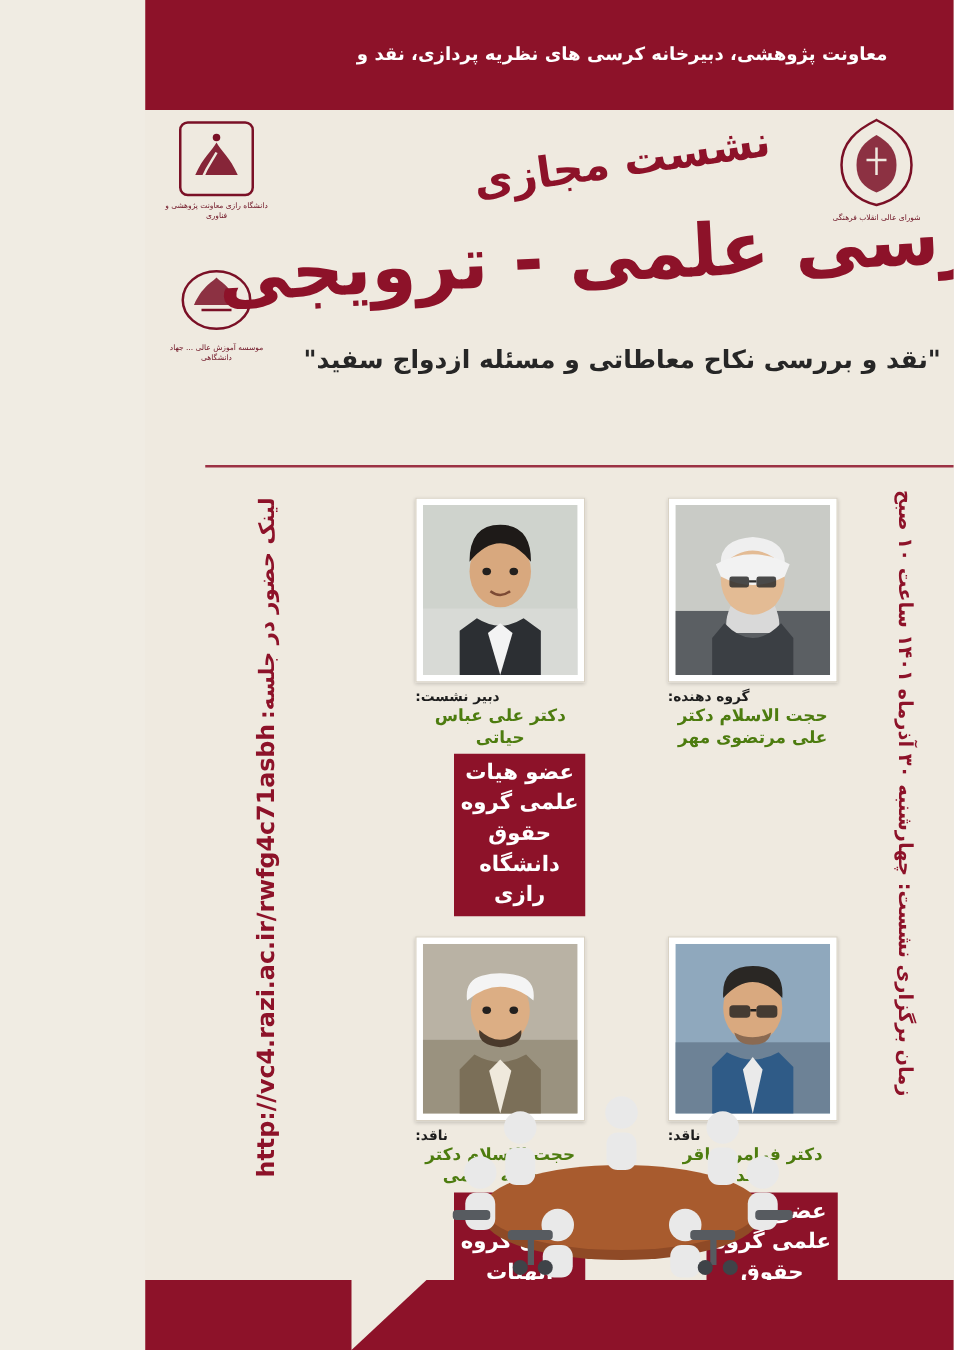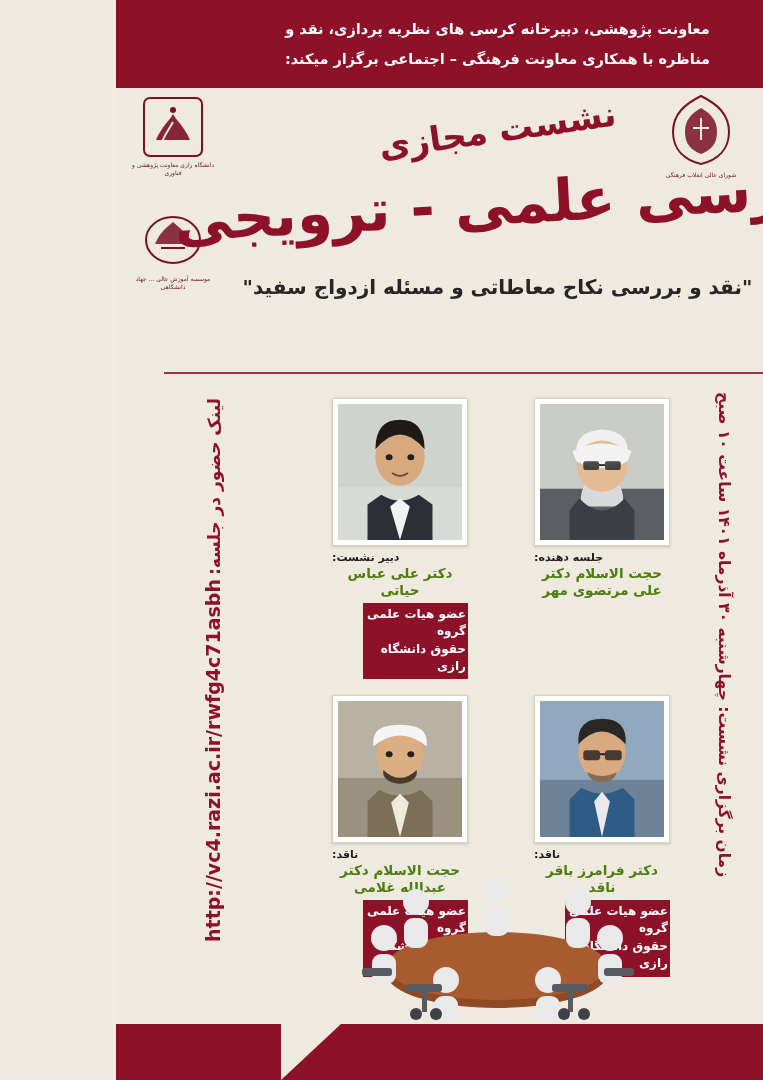--- a/index.html
+++ b/index.html
@@ -186,23 +186,23 @@
     color: #4d7c0f;
     font-weight: bold;
     margin-top: 1px;
     direction: rtl;
     line-height: 1.25;
   }
   .affil {
     margin-top: 4px;
     background: #8d1229;
     color: #ffffff;
-    font-size: 12px;
-    font-weight: bold;
-    text-align: right;
+    font-size: 17px;
+    font-weight: bold;
+    text-align: center;
     padding: 3px 2px 4px;
     line-height: 1.45;
     direction: rtl;
     margin-left: 31px;
   }
 
   
   .bottom-illu {
     position: absolute;
     left: 0; bottom: 56px;
@@ -231,21 +231,20 @@
     background: #efeae0;
   }
 </style>
 </head>
 <body>
 
 <div class="poster">
 
   <div class="top-banner">
     <div class="line">معاونت پژوهشی، دبیرخانه کرسی های نظریه پردازی، نقد و</div>
-    <div class="line">مناظره با همکاری معاونت فرهنگی – اجتماعی برگزار میکند:</div>
   </div>
 
   <div class="logo-left">
     <svg class="emblem" width="62" height="62" viewBox="0 0 62 62">
       <rect x="2" y="2" width="58" height="58" rx="6" fill="none" stroke="#7a1026" stroke-width="2"></rect>
       <path d="M14 44 C20 30 28 24 31 18 C34 24 42 30 48 44 Z" fill="#7a1026" opacity=".9"></path>
       <path d="M20 46 C24 36 28 32 31 26" fill="none" stroke="#efeae0" stroke-width="2"></path>
       <circle cx="31" cy="14" r="3" fill="#7a1026"></circle>
     </svg>
     <div class="logo-cap">دانشگاه رازی
@@ -299,21 +298,21 @@
             <path d="M37 50 q26 -26 52 0 q2 -22 -26 -24 q-28 2 -26 24 Z" fill="#efefef"></path>
             <path d="M37 58 q26 14 52 0 l4 -10 q-30 -16 -60 0 Z" fill="#f2f2f2"></path>
             <rect x="44" y="58" width="16" height="9" rx="2" fill="#2b2b2b" opacity=".85"></rect>
             <rect x="66" y="58" width="16" height="9" rx="2" fill="#2b2b2b" opacity=".85"></rect>
             <path d="M60 62 h6" stroke="#2b2b2b" stroke-width="2"></path>
             <path d="M45 82 q18 14 36 0 q6 14 2 22 h-40 q-4 -8 2 -22 Z" fill="#d9d9d9"></path>
             <path d="M40 96 q23 24 46 0 l10 12 v30 h-66 v-30 Z" fill="#3b3f44"></path>
           </svg>
         </div>
       </div>
-      <div class="role">جلسه دهنده:</div>
+      <div class="role">گروه دهنده:</div>
       <div class="pname" style="white-space:pre-line">حجت الاسلام دکتر
 علی مرتضوی مهر</div>
     </div>
 
     <div class="person">
       <div class="photo-frame">
         <div class="photo">
           <svg width="100%" height="100%" viewBox="0 0 126 138" preserveAspectRatio="none">
             <rect width="126" height="138" fill="#cfd3cd"></rect>
             <rect y="84" width="126" height="54" fill="#d8dad6"></rect>

